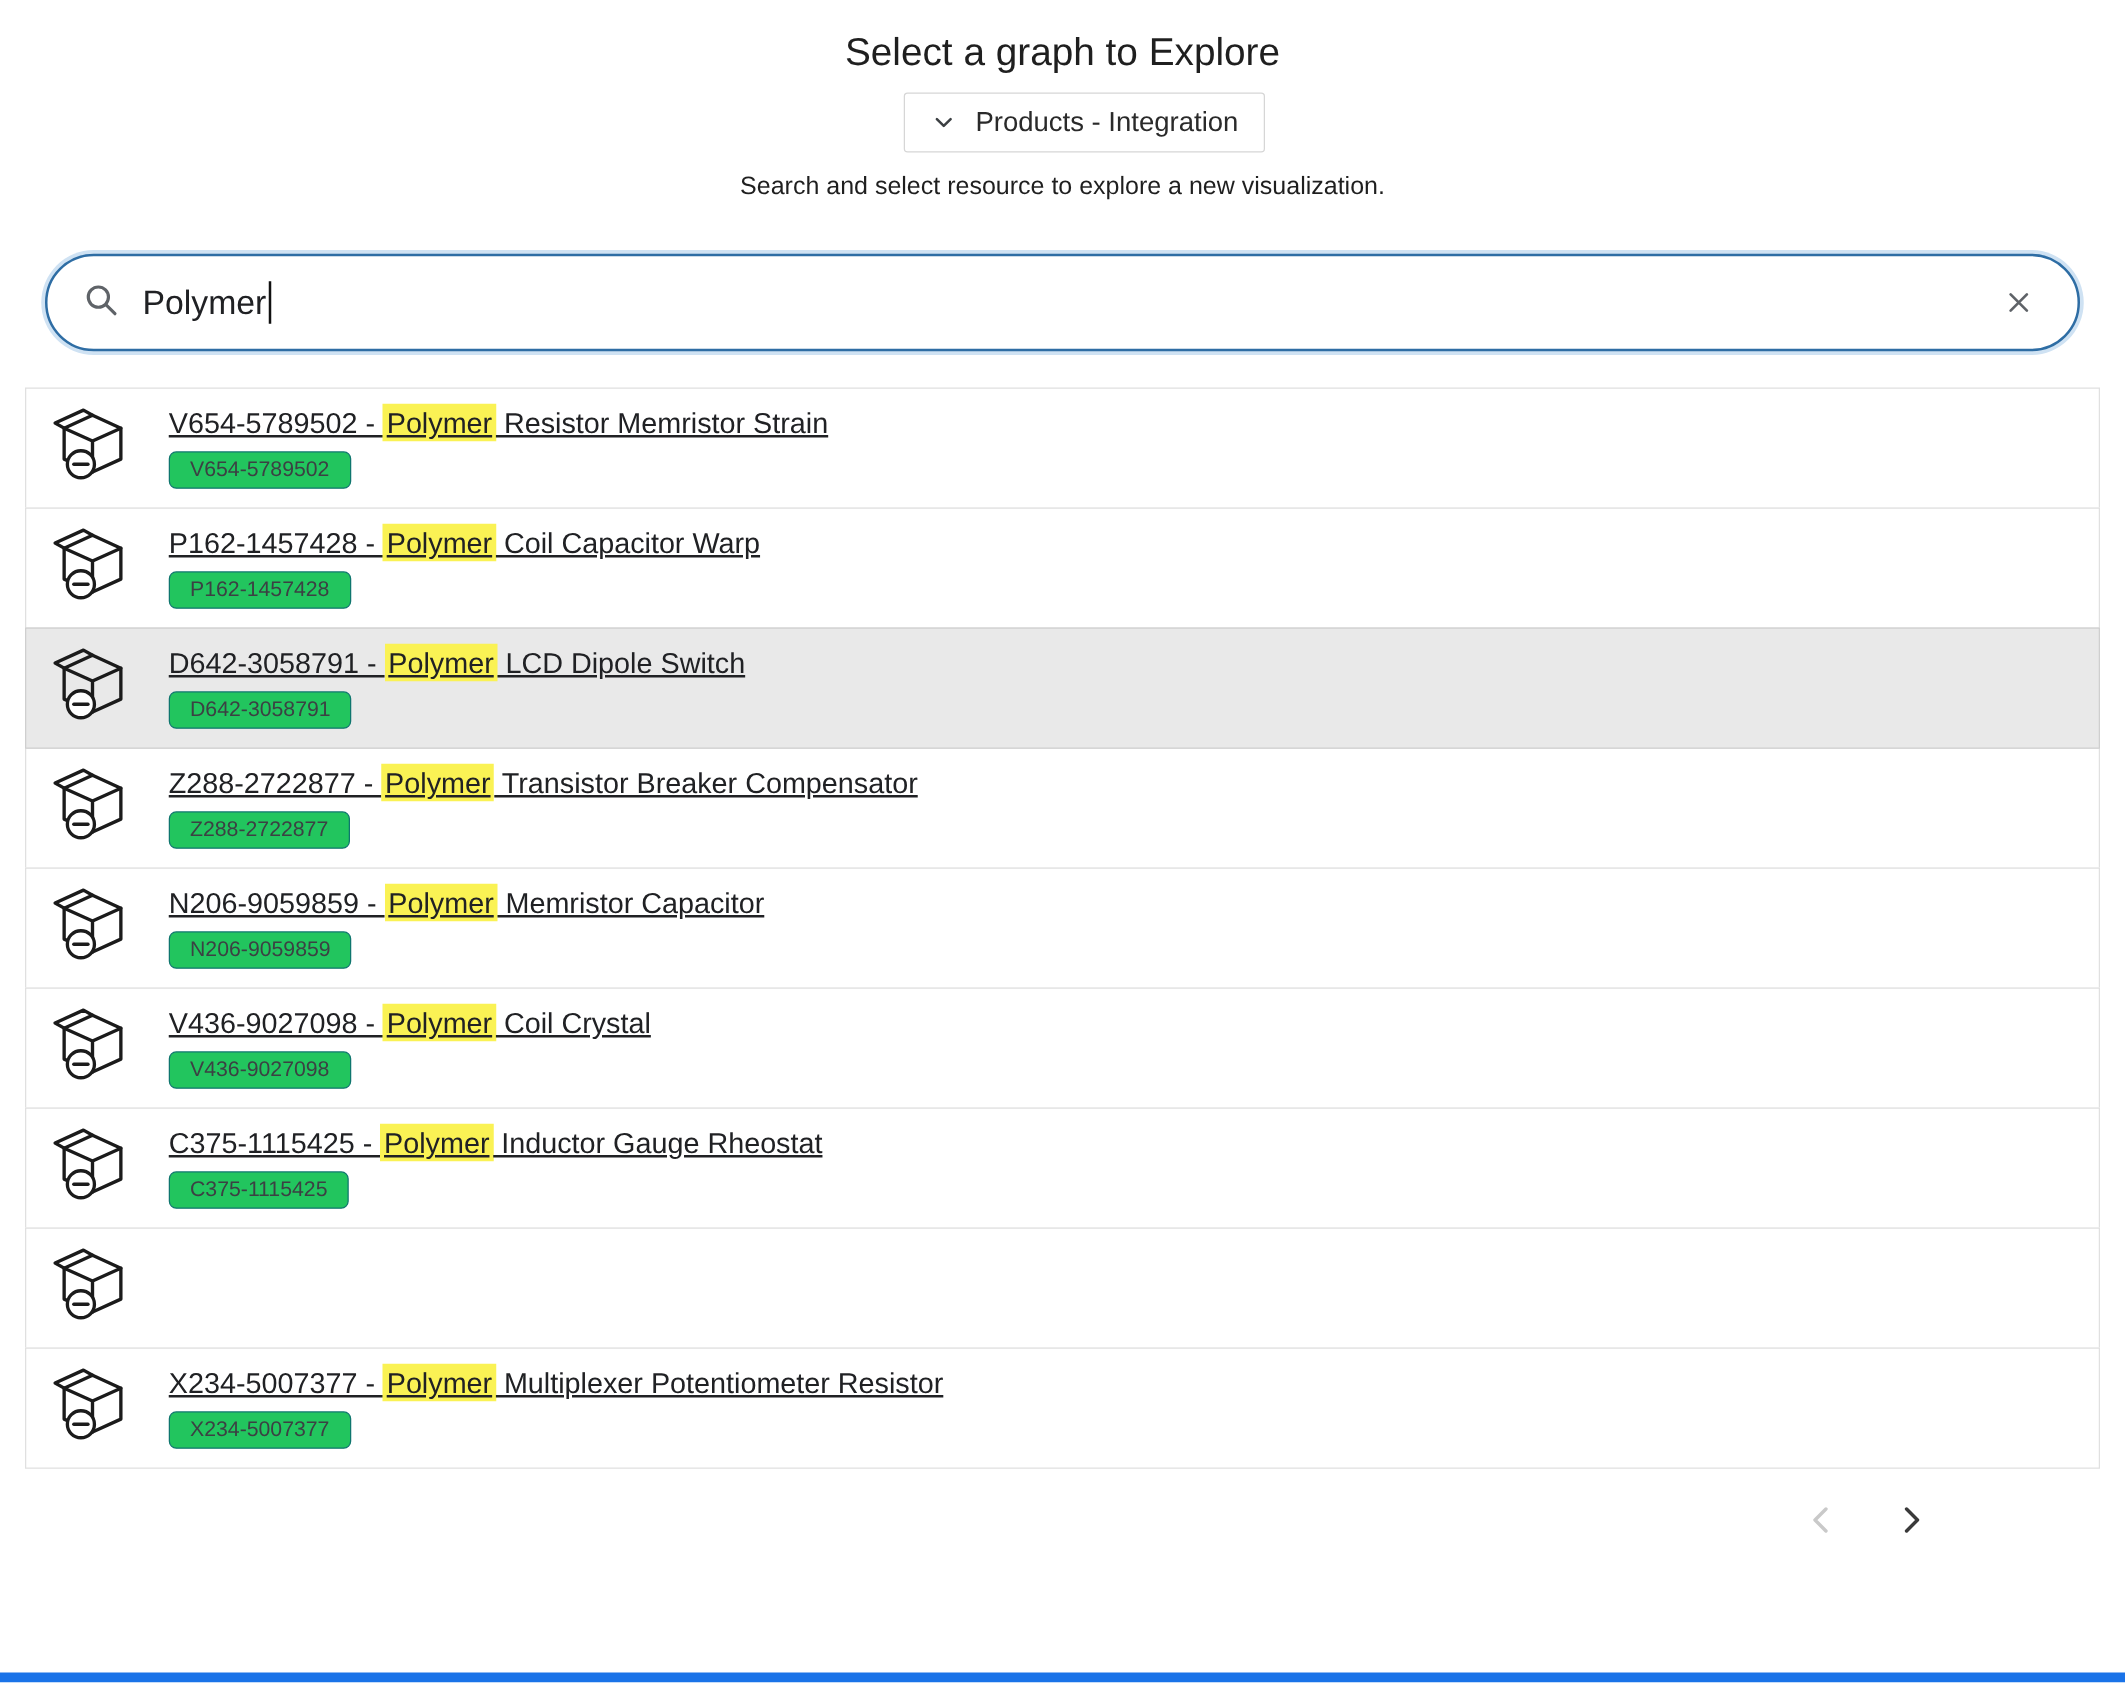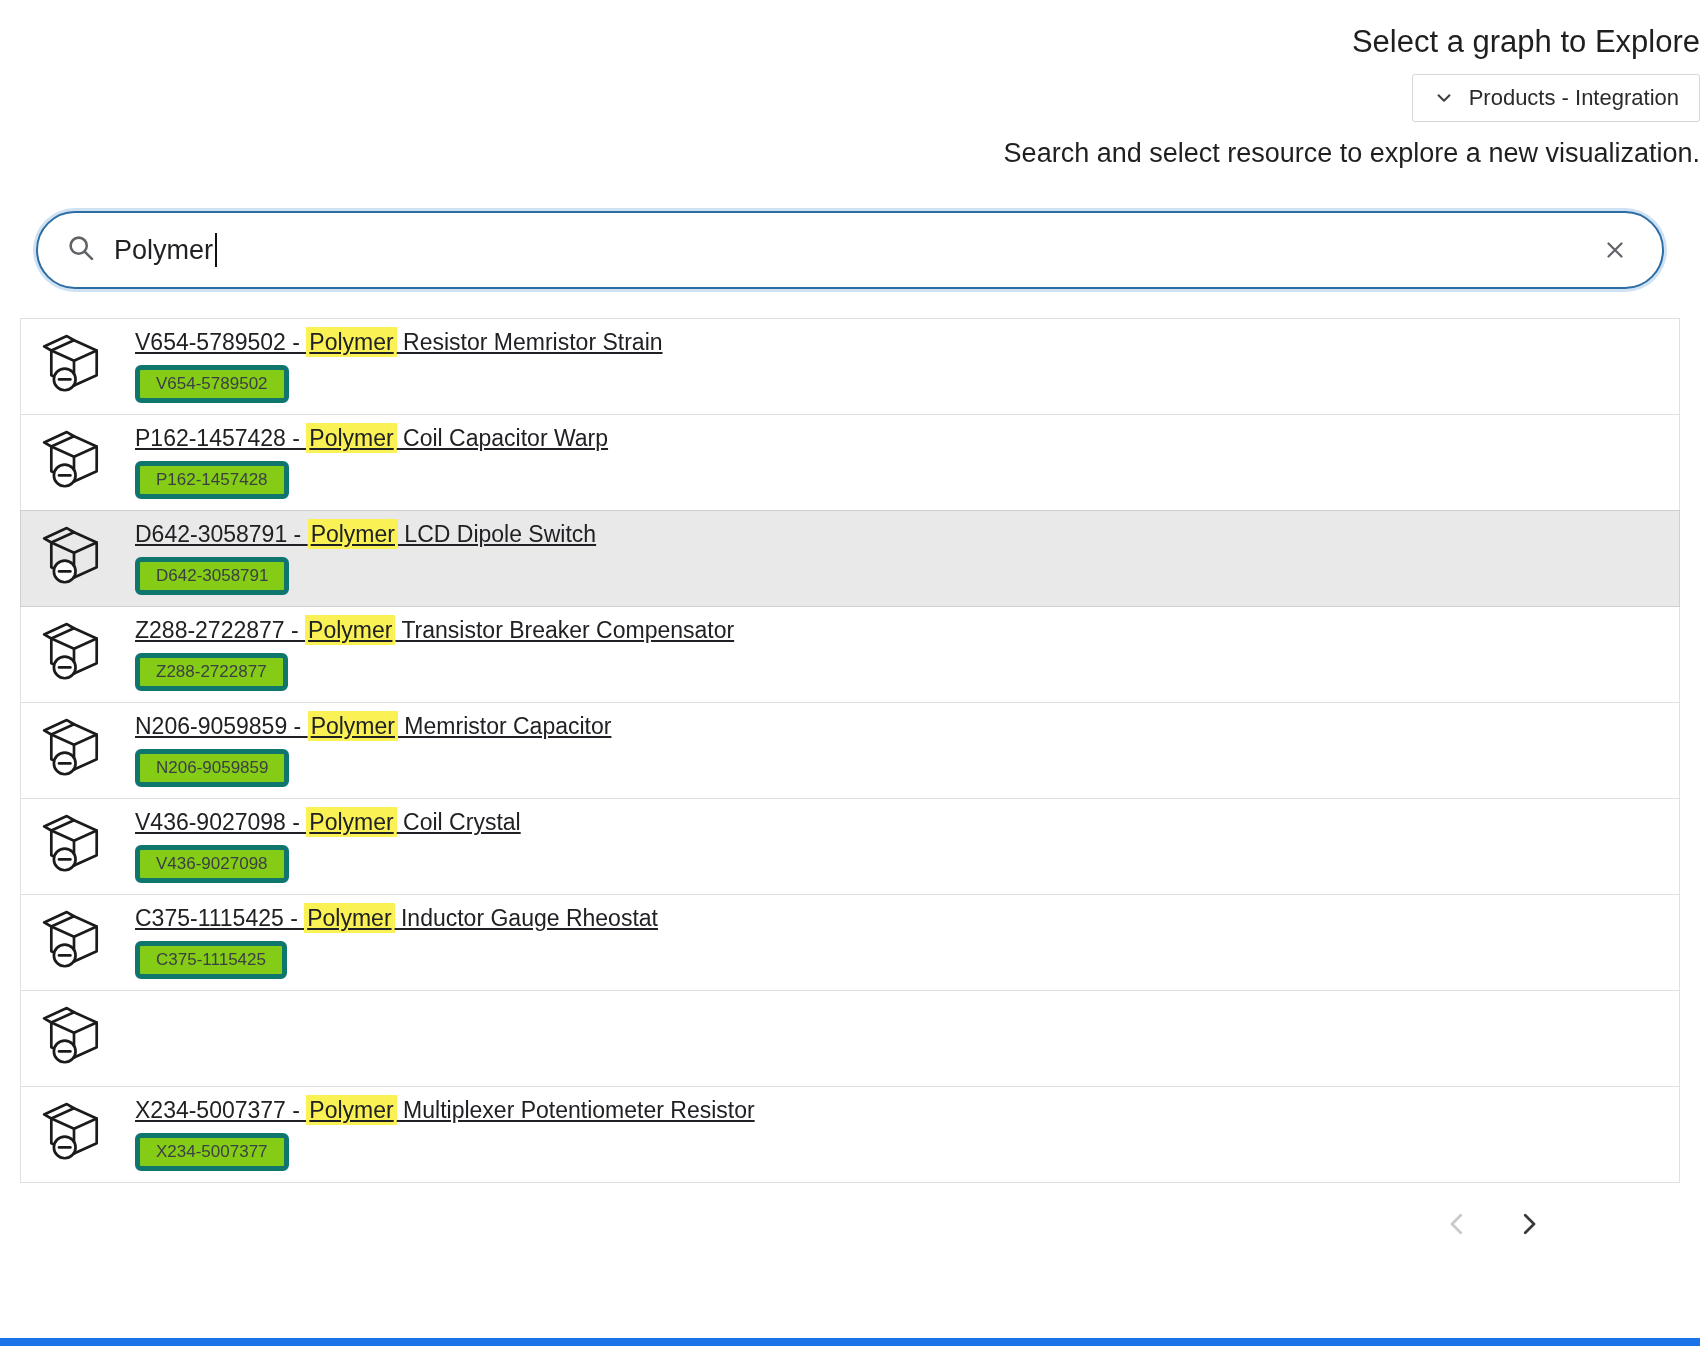--- a/index.html
+++ b/index.html
@@ -13,30 +13,30 @@
     --row-border:#e0e0e0;
   }
   *{box-sizing:border-box;}
   html,body{margin:0;padding:0;}
   body{
     width:1700px;height:1346px;position:relative;overflow:hidden;
     background:#ffffff;color:var(--text-primary);
     font-family:"Liberation Sans", sans-serif;
   }
   
-  .header{text-align:right;padding-top:24px;}
+  .header{text-align:center;padding-top:24px;}
   .page-title{font-size:31px;font-weight:500;color:#1f1f1f;}
   .dropdown{
     display:inline-flex;align-items:center;gap:14px;
     margin-top:14px;padding:10px 20px;
     border:1px solid #d6d6d6;background:#fff;border-radius:3px;
     font-size:22px;color:#2a2a2a;cursor:pointer;margin-left:35px;
   }
   .dropdown svg{display:block;}
-  .subtitle{margin-top:16px;font-size:27px;font-weight:400;color:#1f1f1f;}
+  .subtitle{margin-top:16px;font-size:20px;font-weight:400;color:#1f1f1f;}
   
   .search-box{
     margin:42px 36px 0 36px;height:78px;
     border:2px solid var(--accent-blue);border-radius:40px;
     box-shadow:0 0 0 3px var(--focus-halo);
     display:flex;align-items:center;padding:0 28px;
     background:#fff;cursor:text;
   }
   .search-box .mag{flex-shrink:0;margin-right:18px;}
   .search-value{font-size:27px;color:var(--text-primary);}
@@ -53,22 +53,22 @@
   }
   .row.selected{background:var(--selected-row-bg);border-color:#cfcfcf;z-index:1;position:relative;}
   .pkg-svg{width:66px;height:66px;flex-shrink:0;margin-right:28px;}
   .row-main{display:flex;flex-direction:column;justify-content:center;}
   .row-title{font-size:23px;color:var(--text-primary);line-height:1.25;text-decoration:underline;}
   .row-title mark{
     background:var(--highlight-yellow);color:inherit;padding:2px 3px;
   }
   .badge{
     display:inline-block;align-self:flex-start;margin-top:8px;
-    font-size:17px;color:#3c4043;background:#84cc16;
-    border:5px solid #0f766e;border-radius:6px;padding:4px 16px;
+    font-size:17px;color:#3c4043;background:#22c55e;
+    border:1px solid #0f766e;border-radius:6px;padding:4px 16px;
   }
   
   .pager{
     display:flex;justify-content:flex-end;align-items:center;
     gap:34px;margin-top:22px;padding-right:152px;
   }
   .pager .chev{cursor:pointer;display:flex;padding:4px;}
   
   .bottom-bar{
     position:absolute;left:0;bottom:0;width:100%;height:8px;

